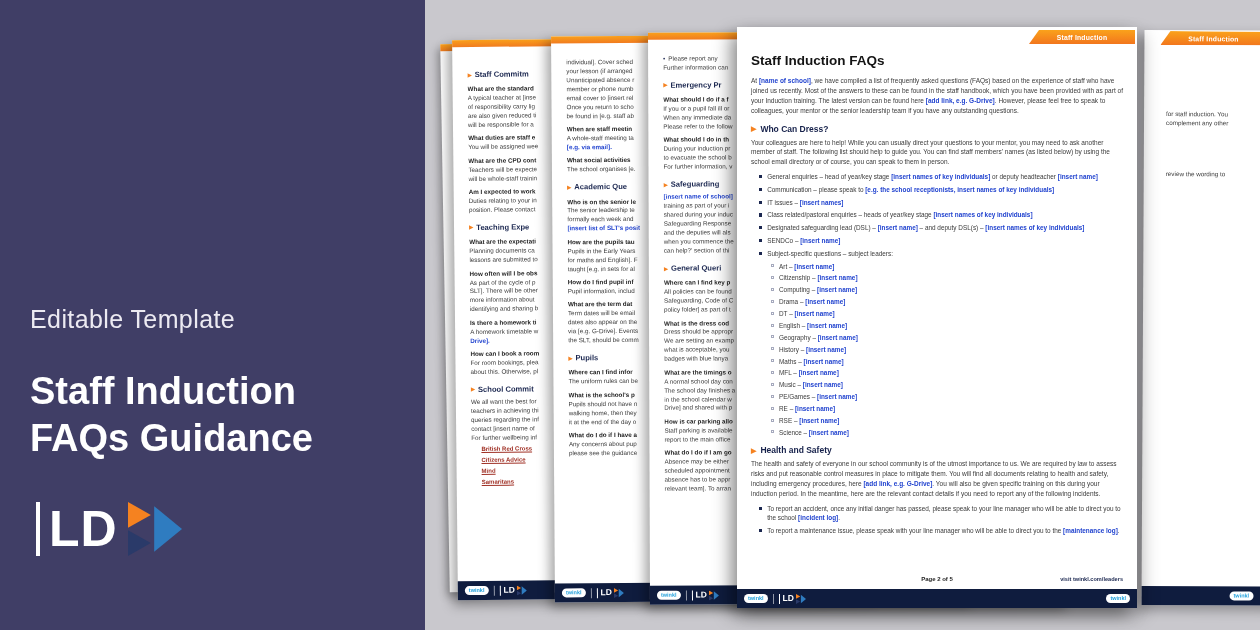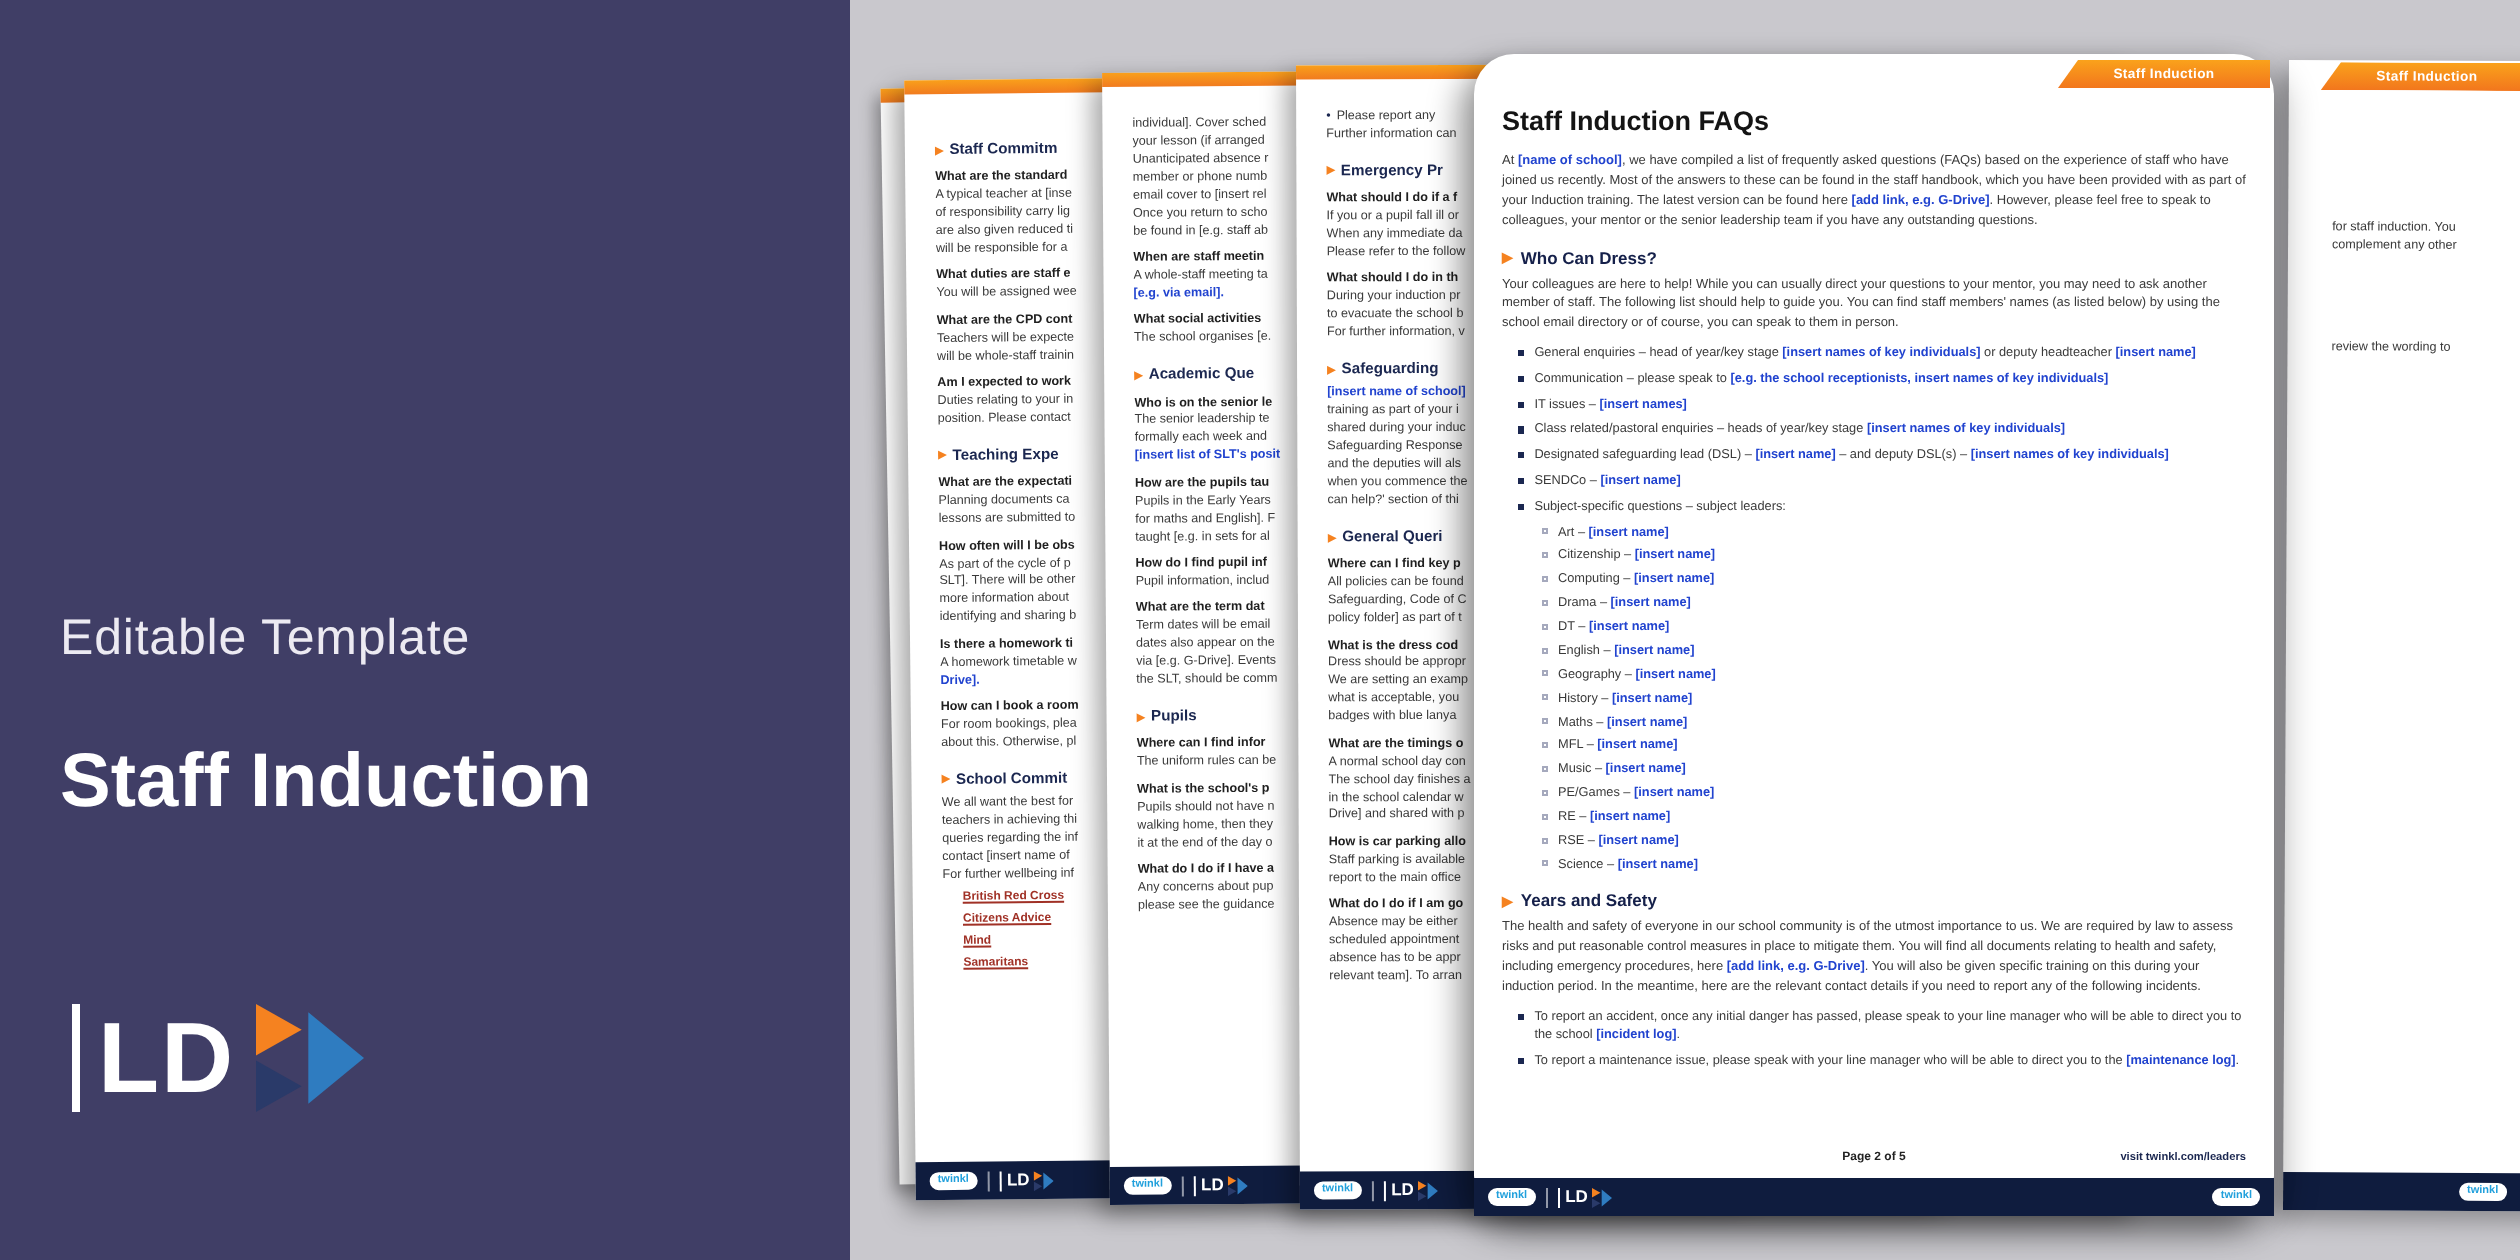--- a/index.html
+++ b/index.html
@@ -16,21 +16,21 @@
   .ld-text{font-size:50px;font-weight:700;color:#fff;line-height:1;letter-spacing:1px;}
 
   
   .right-panel{position:absolute;left:425px;top:0;width:835px;height:630px;background:#c9c8cd;}
   .page{position:absolute;background:#fff;}
   .sliver{left:20px;top:44px;width:34px;height:548px;transform:rotate(-1deg);box-shadow:-3px 4px 8px rgba(0,0,0,.3);z-index:1;}
   .p1{left:30px;top:38px;width:420px;height:560px;transform:rotate(-.6deg);z-index:2;box-shadow:-5px 5px 12px rgba(0,0,0,.35);}
   .p2{left:128px;top:35px;width:420px;height:566px;transform:rotate(-.4deg);z-index:3;box-shadow:-5px 5px 12px rgba(0,0,0,.35);}
   .p3{left:224px;top:32px;width:420px;height:572px;transform:rotate(-.2deg);z-index:4;box-shadow:-5px 5px 12px rgba(0,0,0,.35);}
   .pright{left:718px;top:31px;width:400px;height:575px;transform:rotate(.3deg);z-index:5;box-shadow:-4px 5px 12px rgba(0,0,0,.3);}
-  .pfront{left:312px;top:27px;width:400px;height:581px;z-index:6;box-shadow:-7px 7px 16px rgba(0,0,0,.4),7px 7px 16px rgba(0,0,0,.22);border-radius:20px;}
+  .pfront{left:312px;top:27px;width:400px;height:581px;z-index:6;box-shadow:-7px 7px 16px rgba(0,0,0,.4),7px 7px 16px rgba(0,0,0,.22);}
 
   .topbar{position:absolute;top:0;left:0;right:0;height:7px;background:linear-gradient(180deg,#f9a01b,#f17b1f);}
   .tab{position:absolute;top:3px;right:2px;width:106px;height:14px;background:linear-gradient(180deg,#faa21b,#f2761d);
        color:#fff;font-size:6.8px;font-weight:700;display:flex;align-items:center;justify-content:center;
        clip-path:polygon(10px 0,100% 0,100% 100%,0 100%);letter-spacing:.2px;}
   .pright .tab{left:16px;right:auto;top:1px;}
 
   
   .back-content{position:absolute;left:15px;top:22px;right:4px;bottom:26px;overflow:hidden;}
   .ln{font-size:6.3px;line-height:1.42;color:#3a3a3a;white-space:nowrap;}
@@ -71,20 +71,21 @@
 </style>
 </head>
 <body>
 
 <div class="canvas">
 
   <div class="left-panel">
     <div class="tagline">Editable Template</div>
     <div class="main-title">
       <div>Staff Induction</div>
+      <div>FAQs Guidance</div>
     </div>
     <div class="ld-logo">
       <div class="ld-bar"></div>
       <div class="ld-text">LD</div>
       <svg width="56" height="54" viewBox="0 0 13 13">
         <polygon points="0,0 5.5,3.1 0,6.2" fill="#f58220"></polygon>
         <polygon points="0,6.8 5.5,9.9 0,13" fill="#2a3a69"></polygon>
         <polygon points="6.3,1 13,6.5 6.3,12" fill="#2f7cc0"></polygon>
       </svg>
     </div>
@@ -382,21 +383,21 @@
               <span class="fb-sq hollow"></span>
               <span class="fb-tx"><span class="seg-n">RSE – </span><span class="seg-blue">[insert name]</span></span>
             </div>
             <div class="fb sub">
               <span class="fb-sq hollow"></span>
               <span class="fb-tx"><span class="seg-n">Science – </span><span class="seg-blue">[insert name]</span></span>
             </div>
           </div>
 
         <div class="f-sec">
-          <span class="f-arr">▶</span><span>Years and Safety</span>
+          <span class="f-arr">▶</span><span>Health and Safety</span>
         </div>
         <div class="f-p"><span class="seg-n">The health and safety of everyone in our school community is of the utmost importance to us. We are required by law to assess risks and put reasonable control measures in place to mitigate them. You will find all documents relating to health and safety, including emergency procedures, here </span><span class="seg-blue">[add link, e.g. G-Drive]</span><span class="seg-n">. You will also be given specific training on this during your induction period. In the meantime, here are the relevant contact details if you need to report any of the following incidents.</span></div>
         <div>
             <div class="fb">
               <span class="fb-sq"></span>
               <span class="fb-tx"><span class="seg-n">To report an accident, once any initial danger has passed, please speak to your line manager who will be able to direct you to the school </span><span class="seg-blue">[incident log]</span><span class="seg-n">.</span></span>
             </div>
             <div class="fb">
               <span class="fb-sq"></span>
               <span class="fb-tx"><span class="seg-n">To report a maintenance issue, please speak with your line manager who will be able to direct you to the </span><span class="seg-blue">[maintenance log]</span><span class="seg-n">.</span></span>

